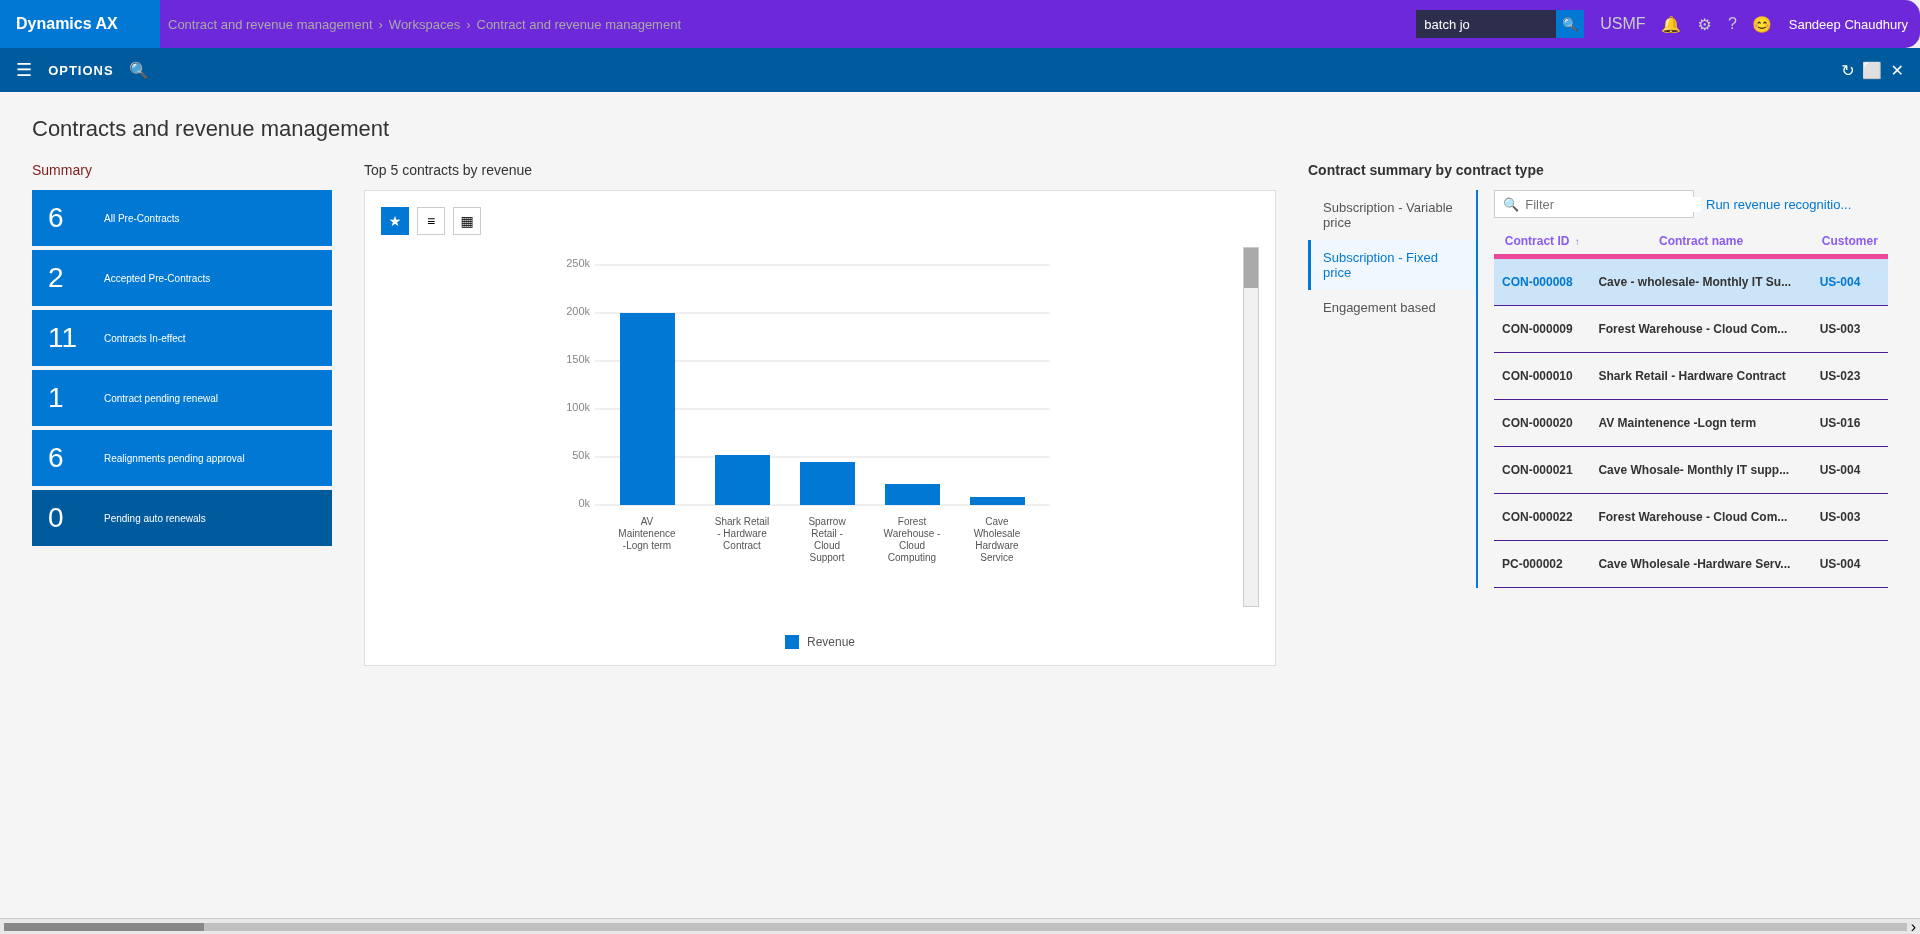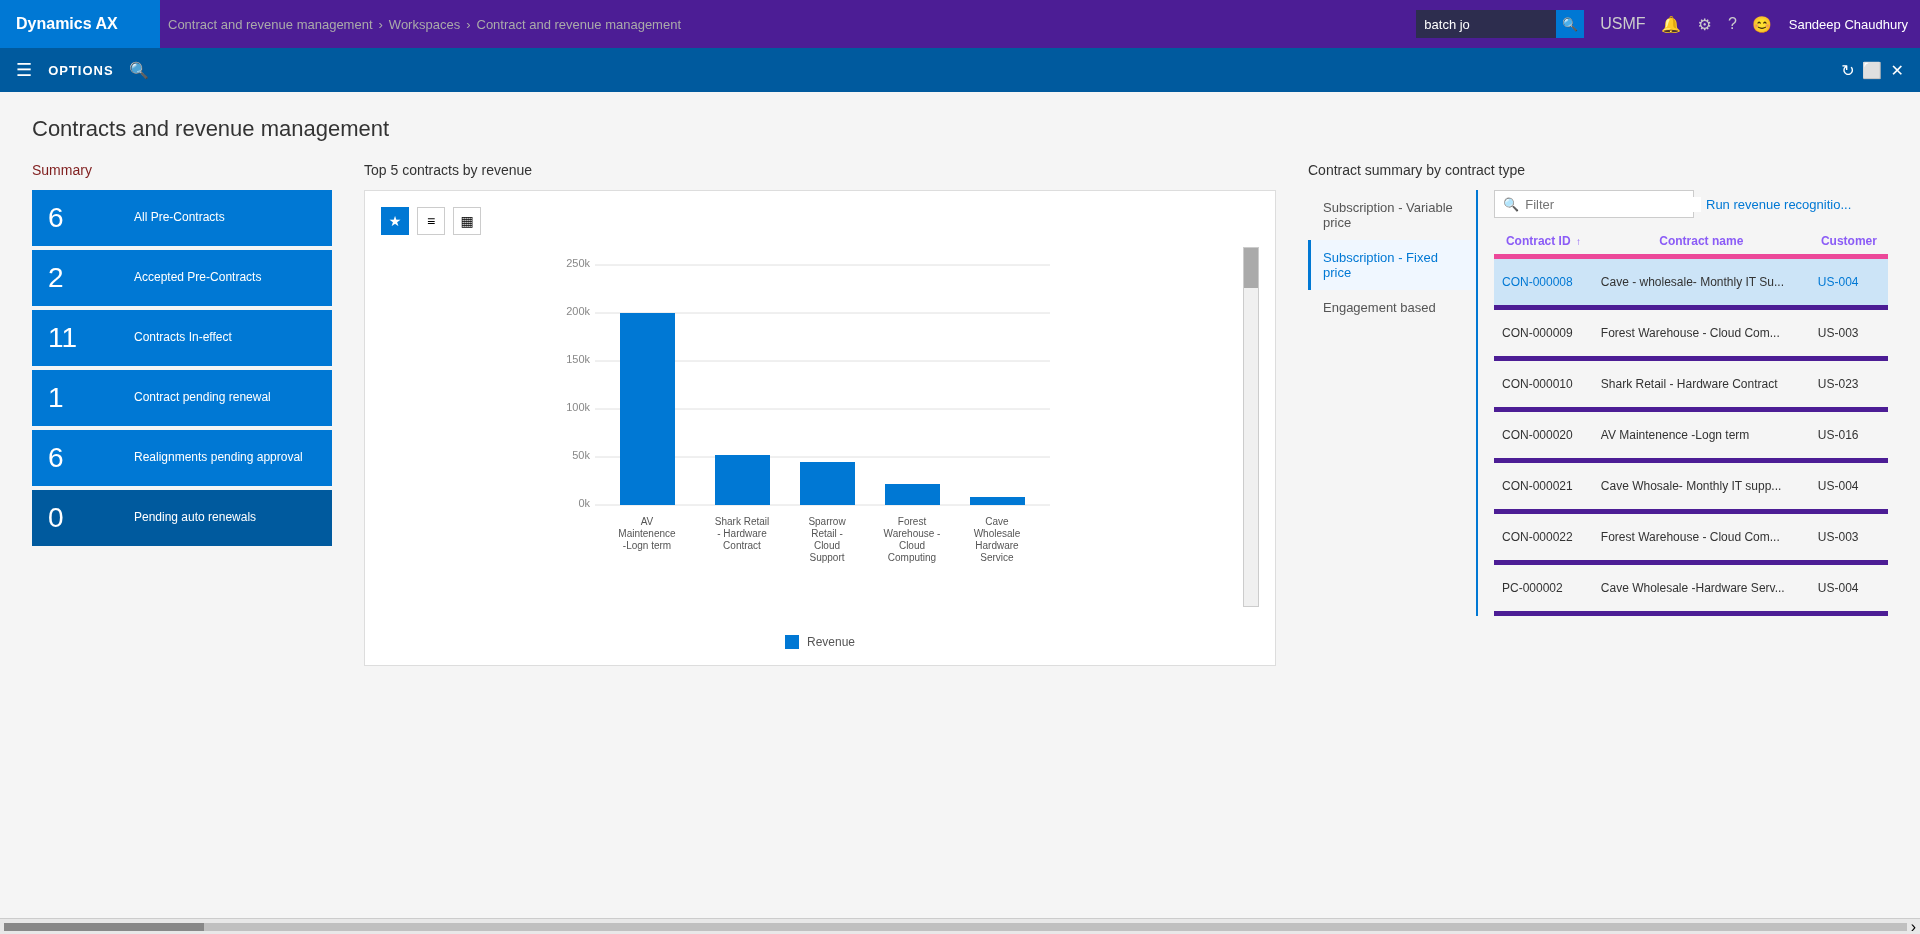--- a/index.html
+++ b/index.html
@@ -1,26 +1,27 @@
 <!DOCTYPE html>
 <html><head>
   <meta charset="utf-8">
   <style>
     * { box-sizing: border-box; margin: 0; padding: 0; }
     body { font-family: 'Segoe UI', Arial, sans-serif; font-size: 13px; background: #f0f0f0; overflow-x: hidden; }
 
     
     .top-nav {
-      background: #4c1d95;
+      background: #6d28d9;
       height: 48px;
       display: flex;
       align-items: center;
       padding: 0 12px;
       color: white;
       gap: 8px;
+      border-radius: 15px;
     }
     .app-title {
       background: #0078d4;
       color: white;
       font-size: 16px;
       font-weight: 600;
       padding: 0 16px;
       height: 48px;
       display: flex;
       align-items: center;
@@ -129,23 +130,22 @@
       gap: 16px;
       min-height: 56px;
     }
     .summary-item.dark { background: #005a9e; }
     .summary-item .count {
       font-size: 28px;
       font-weight: 300;
       min-width: 40px;
     }
     .summary-item .label {
-      font-size: 12px;
+      font-size: 10px;
       line-height: 1.3;
-      margin-left: 30px;
     }
 
     
     .chart-panel {
       flex: 1;
       min-width: 0;
     }
     .chart-title {
       font-size: 14px;
       color: #333;
@@ -221,20 +221,21 @@
 
     
     .contract-summary-panel {
       width: 580px;
       min-width: 580px;
     }
     .contract-summary-title {
       font-size: 14px;
       color: #333;
       margin-bottom: 12px;
+      font-weight: bold;
     }
     .contract-layout {
       display: flex;
       gap: 0;
     }
     .contract-types {
       width: 170px;
       border-right: 2px solid #0078d4;
       padding-right: 0;
     }
@@ -294,21 +295,22 @@
       text-align: center;
       padding: 6px 8px;
       color: #8b5cf6;
       font-weight: 600;
       border-bottom: 5px solid #ec4899;
       font-size: 12px;
     }
     .contract-table td {
       padding: 16px 8px;
       color: #333;
-      border-bottom: 5px solid #4c1d95;
+      border-bottom: 1px solid #4c1d95;
+      font-weight: bold;
     }
     .contract-table tr.selected td {
       background: #cce4f7;
     }
     .contract-table .link { color: #0078d4; cursor: pointer; }
     .sort-icon { font-size: 10px; margin-left: 2px; }
     .bottom-scroll-area {
       background: #e8e8e8;
       height: 16px;
       display: flex;

